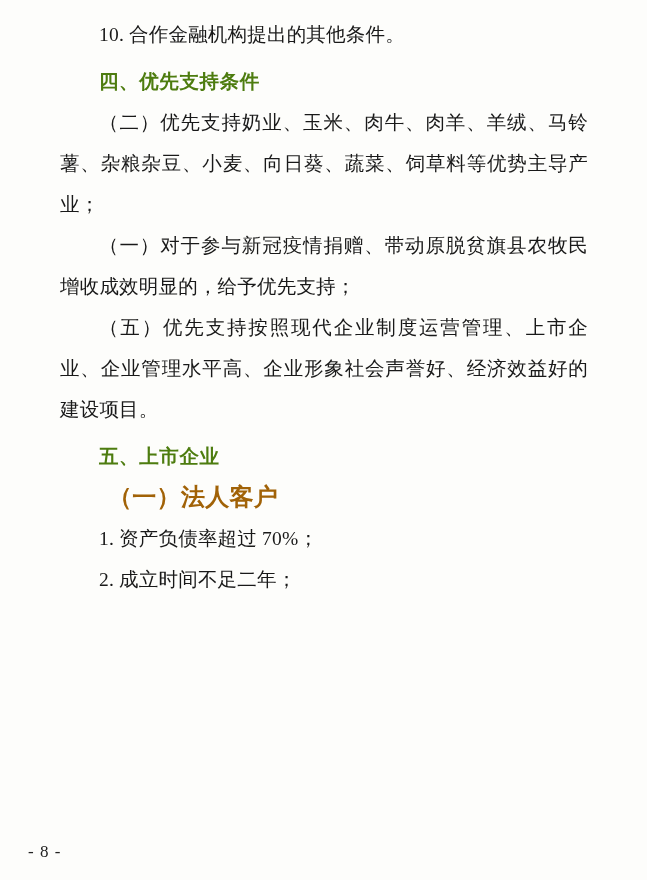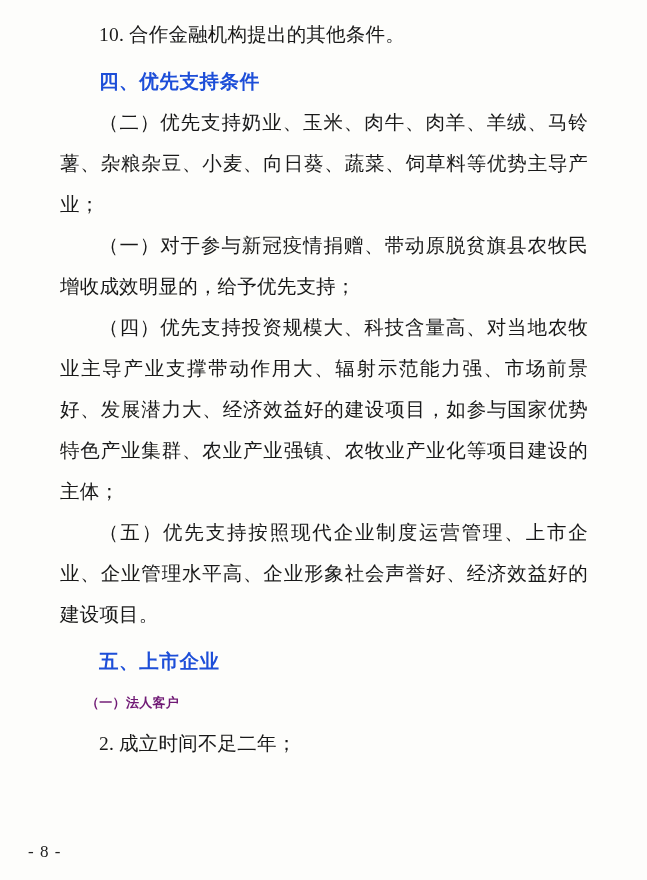--- a/index.html
+++ b/index.html
@@ -40,30 +40,30 @@
   }
   .indent {
     text-indent: 2em;
   }
   .heading {
     font-size: 19.5px;
     line-height: 41px;
     font-weight: bold;
     text-indent: 2em;
     margin: 0;
-    color: #1d4ed8;
+    color: #4d7c0f;
     letter-spacing: 0.6px;
   }
   .subheading {
-    font-size: 13px;
+    font-size: 24px;
     line-height: 41px;
     font-weight: bold;
     text-indent: 2em;
     margin: 0;
-    color: #701a75;
+    color: #a16207;
     letter-spacing: 0.3px;
   }
   .spacer-sm { height: 6px; }
   .footer {
     position: absolute;
     left: 0;
     bottom: 18px;
     width: 647px;
     text-align: left;
     padding-left: 28px;
@@ -83,29 +83,29 @@
 
     <div class="spacer-sm"></div>
 
     <p class="heading">四、优先支持条件</p>
 
     <p class="para indent">（二）优先支持奶业、玉米、肉牛、肉羊、羊绒、马铃薯、杂粮杂豆、小麦、向日葵、蔬菜、饲草料等优势主导产业；</p>
 
     <p class="para indent">（一）对于参与新冠疫情捐赠、带动原脱贫旗县农牧民增收成效明显的，给予优先支持；</p>
 
 
-    <p class="para indent">（四）优先支持投资规模大、科技含量高、对当地农牧业主导产业支撑带动作用大、辐射示范能力强、市场前景好、发展潜力大、经济效益好的建设项目，如参与国家优势特色产业集群、农业产业强镇、农牧业产业化等项目建设的主体；</p>
 
     <p class="para indent">（五）优先支持按照现代企业制度运营管理、上市企业、企业管理水平高、企业形象社会声誉好、经济效益好的建设项目。</p>
 
     <div class="spacer-sm"></div>
 
     <p class="heading">五、上市企业</p>
 
     <p class="subheading">（一）法人客户</p>
 
+    <p class="para indent">1. 资产负债率超过 70%；</p>
 
     <p class="para indent">2. 成立时间不足二年；</p>
 
   </div>
 
   <div class="footer">- 8 -</div>
 </div>
 
 </body></html>

